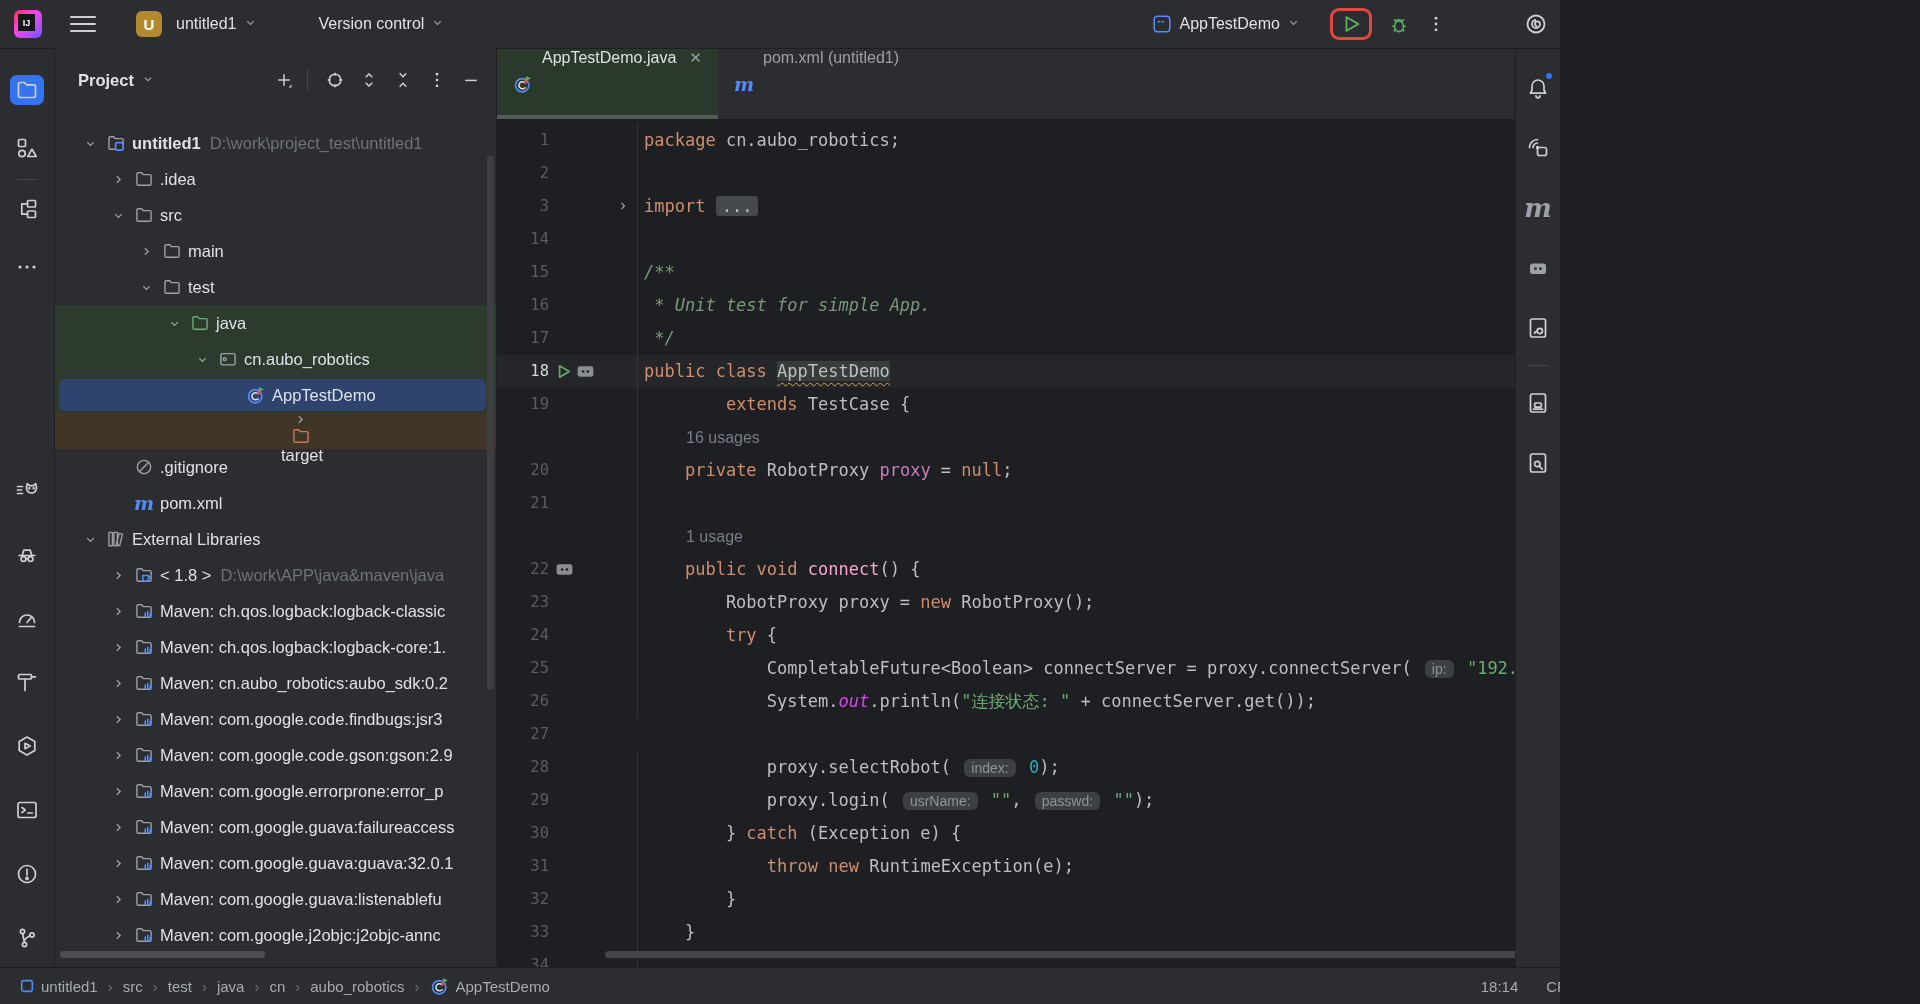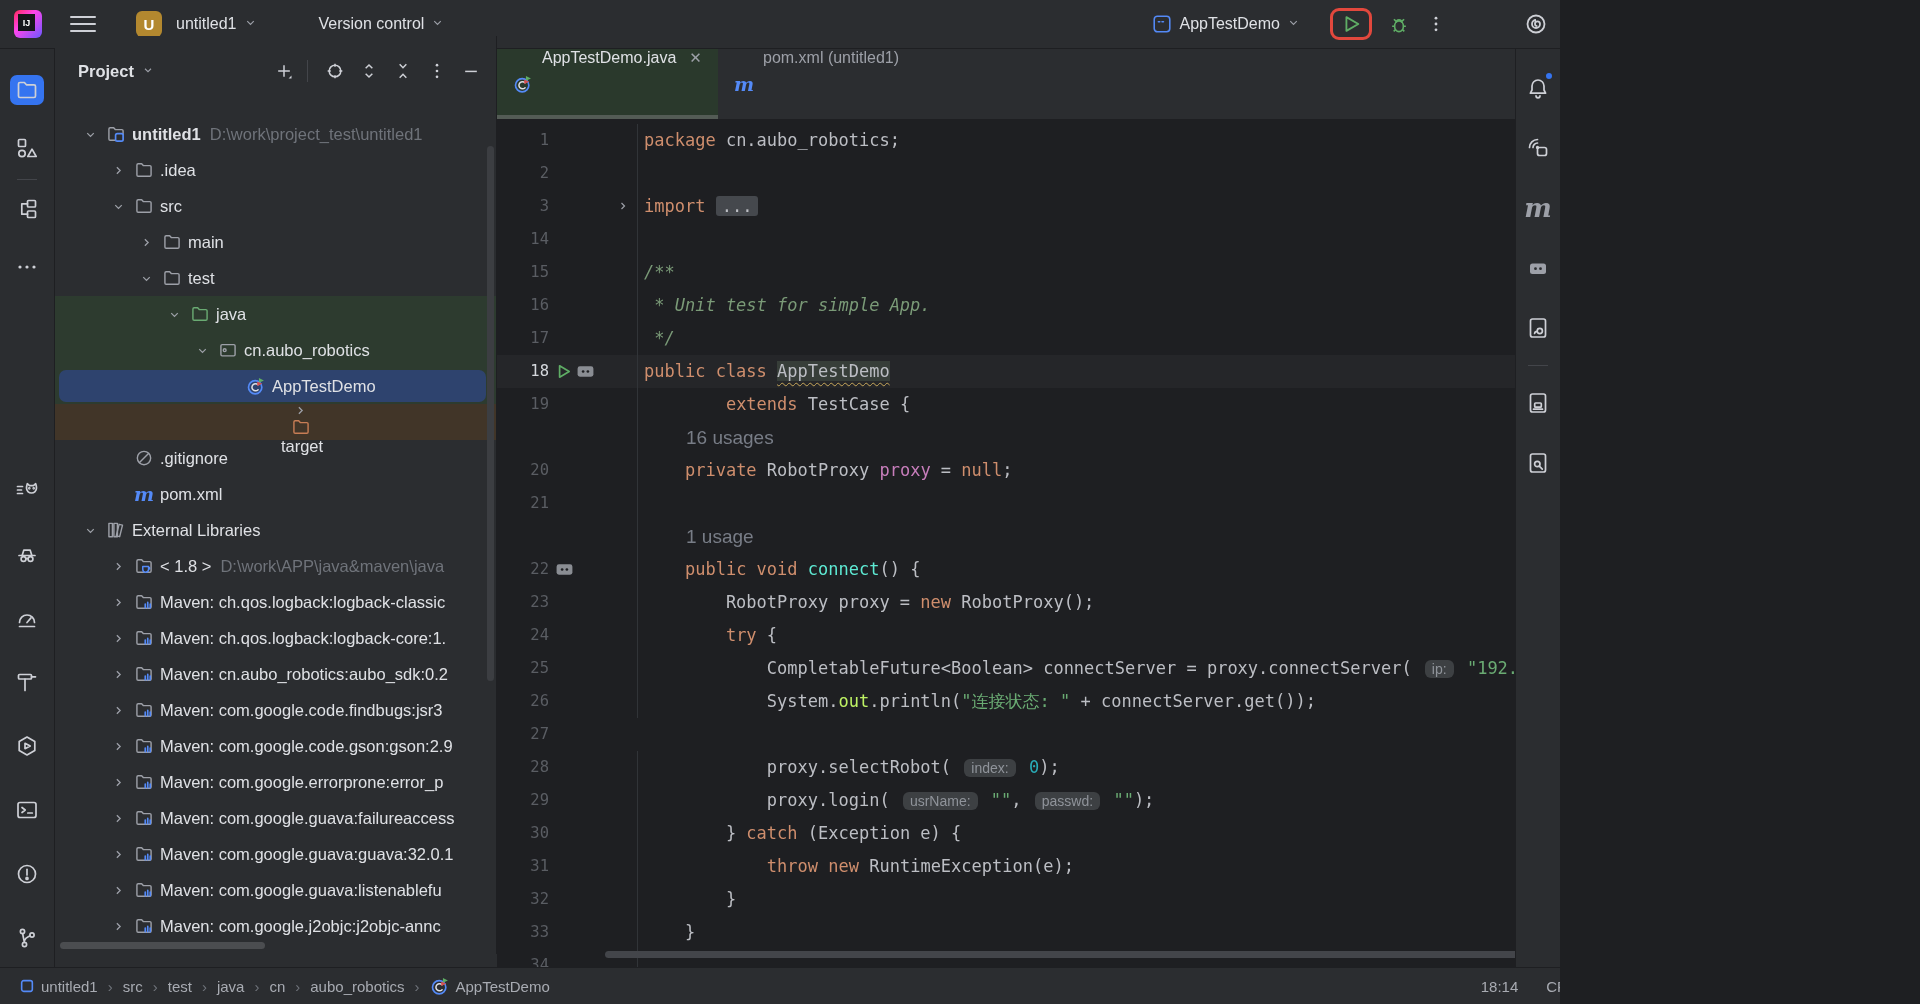--- a/index.html
+++ b/index.html
@@ -34,21 +34,21 @@
   .lstrip{position:absolute;left:0;top:49px;width:55px;height:918px;background:#2b2d30;
           border-right:1px solid #1e1f22;display:flex;flex-direction:column;align-items:center;padding:26px 0 14px;}
   .lstrip .tool{width:34px;height:30px;border-radius:7px;display:flex;align-items:center;justify-content:center;
                 margin-bottom:28px;cursor:pointer;color:#ced0d6;}
   .lstrip .tool.active{background:#3574f0;}
   .lstrip .divider{width:20px;height:1px;background:#43454a;margin:-12px 0 14px;}
   .lstrip .spacer{flex:1;}
   .lstrip .bot{margin-bottom:0;margin-top:34px;}
 
   
-  .ppanel{position:absolute;left:55px;top:36px;width:442px;height:918px;background:#2b2d30;
+  .ppanel{position:absolute;left:55px;top:45px;width:442px;height:918px;background:#2b2d30;
           border-right:1px solid #1e1f22;overflow:hidden;}
   .phead{height:70px;display:flex;align-items:center;padding:0 10px 0 23px;}
   .phead .title{font-weight:bold;font-size:16.5px;}
   .phead .grow{flex:1;}
   .phead .hic{width:30px;height:28px;display:flex;align-items:center;justify-content:center;
               border-radius:6px;cursor:pointer;color:#ced0d6;margin-left:4px;}
   .phead .vsep{width:1px;height:22px;background:#43454a;margin:0 8px;}
   .tree{position:relative;height:848px;overflow:hidden;padding-top:10px;font-size:16.5px;}
   .trow{display:flex;align-items:center;height:36px;white-space:nowrap;cursor:pointer;color:#dfe1e5;}
   .trow .cbox{width:26px;min-width:26px;display:flex;align-items:center;justify-content:center;color:#9da0a8;}
@@ -74,26 +74,26 @@
   .lines{padding-top:5px;}
   .line{display:flex;height:33px;white-space:pre;}
   .line.cur{background:rgba(255,255,255,0.035);}
   .gut{width:140px;min-width:140px;display:flex;align-items:center;}
   .gut .num{width:52px;text-align:right;color:#5a5d63;font-size:15.5px;}
   .gut .num.cur{color:#d5d8dd;}
   .gut .gicons{flex:1;display:flex;align-items:center;gap:4px;padding-left:6px;}
   .gut .gfold{margin-left:auto;margin-right:8px;color:#9da0a8;}
   .codetxt{border-left:1px solid #313438;padding-left:6px;color:#bcbec4;}
   .kw{color:#cf8e6d;} .pl{color:#bcbec4;} .str{color:#6aab73;} .cmt{color:#7a9a77;font-style:italic;}
-  .numlit{color:#2aacb8;} .fn{color:#5eead4;text-align:center;} .fld{color:#c77dbb;} .fldi{color:#bef264;}
+  .numlit{color:#2aacb8;} .fn{color:#f9a8d4;text-align:center;} .fld{color:#c77dbb;} .fldi{color:#d946ef;font-style:italic;}
   .hint{background:#3d4043;color:#8f939a;border-radius:6px;padding:1px 7px;font-size:14px;
         font-family:"Liberation Sans",sans-serif;margin:0 3px;}
   .fold{background:#45484d;color:#bcbec4;border-radius:3px;padding:0 6px;}
   .caretTok{background:#373e39;color:#bcbec4;text-decoration:underline wavy #c7a75a 1px;text-underline-offset:5px;}
-  .usage{font-family:"Liberation Sans",sans-serif;font-size:19px;color:#787d87;margin-left:42px;}
+  .usage{font-family:"Liberation Sans",sans-serif;font-size:16px;color:#787d87;margin-left:42px;}
   .redact{display:inline-block;width:26px;height:19px;background:#567352;vertical-align:-3px;border-radius:2px;}
   .inspect{position:absolute;right:22px;top:9px;display:flex;align-items:center;gap:13px;font-size:16px;
            font-family:"Liberation Sans",sans-serif;color:#ccced3;}
   .inspect .grp{display:flex;align-items:center;gap:5px;}
   .vthumb{position:absolute;right:16px;top:56px;width:8px;height:118px;border-radius:4px;background:#45474b;}
   .stripe{position:absolute;right:4px;width:18px;height:4px;border-radius:2px;background:#c89b4b;}
   .hscroll{position:absolute;left:108px;right:40px;bottom:9px;height:7px;border-radius:4px;background:#43454a;}
 
   
   .rstrip{position:absolute;right:0;top:49px;width:45px;height:918px;background:#2b2d30;

